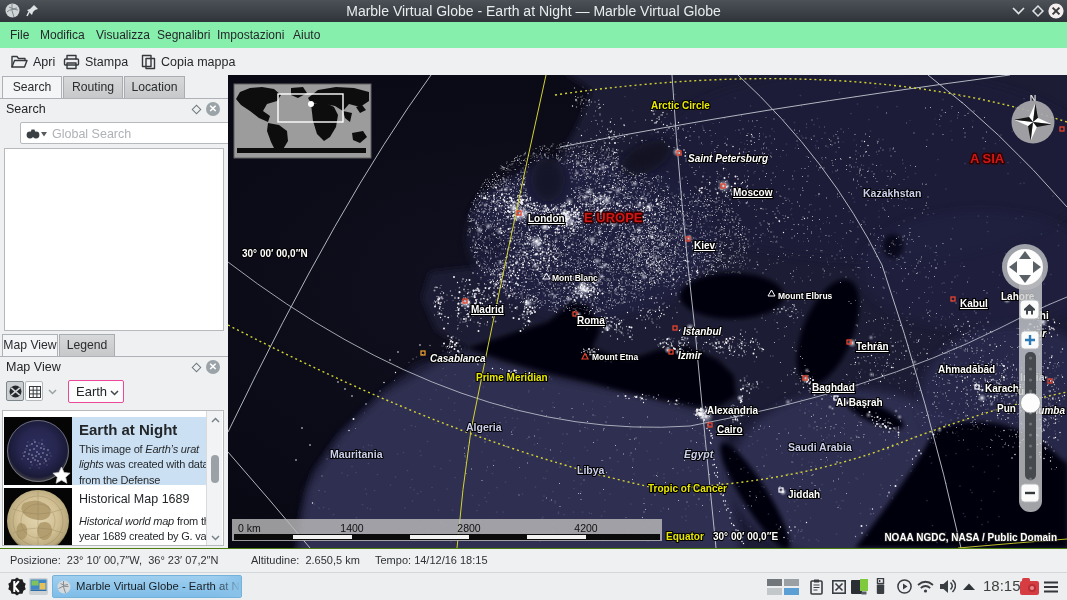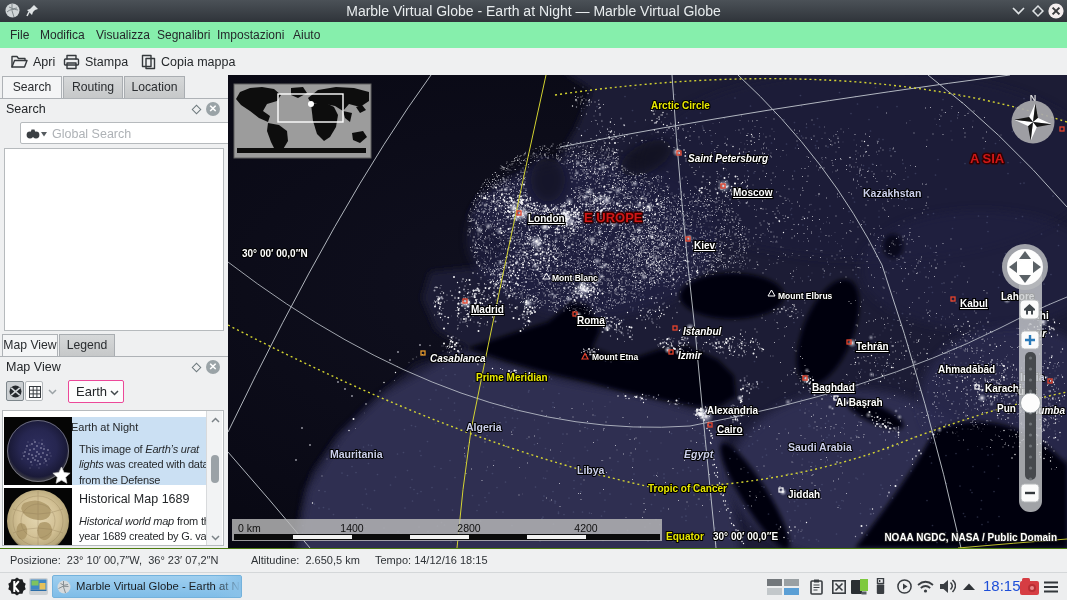--- a/index.html
+++ b/index.html
@@ -131,21 +131,21 @@
         <svg class="abs" style="left:2px;top:1px" width="64" height="66">
           <circle cx="32" cy="33" r="31" fill="url(#tgl)"></circle>
           <circle cx="32" cy="33" r="30.5" fill="none" stroke="#8a8a96" stroke-width="1" opacity=".7"></circle>
           <path stroke="#d6d6ea" stroke-width="1.3" stroke-linecap="round" fill="none" opacity=".9" d="M26 37h0M31 34h0M24 32h0M35 39h0M29 42h0M38 31h0M22 41h0M31 28h0M26 26h0M40 43h0M19 34h0M34 46h0M28 31h0M33 36h0M37 35h0M25 44h0M21 28h0M36 26h0M30 38h0M41 37h0M23 36h0M27 40h0M39 41h0M32 43h0M18 38h0M35 30h0M29 24h0M42 32h0"></path>
           <path stroke="#9a9ab2" stroke-width=".9" stroke-linecap="round" fill="none" opacity=".8" d="M24 27h0M33 25h0M38 28h0M20 31h0M44 35h0M43 41h0M26 47h0M31 47h0M38 45h0M17 35h0M22 24h0M28 22h0M36 22h0M45 38h0M16 41h0M24 50h0M33 50h0M41 47h0"></path>
         </svg>
         <svg class="abs" style="left:48px;top:49px" width="19" height="19">
           <path d="M9.5,1 l2.6,5.5 6,.7 -4.4,4.1 1.2,5.9 -5.4,-3 -5.4,3 1.2,-5.9 L.9,7.2 l6,-.7 Z" fill="#fff" stroke="#c9c9c9" stroke-width=".8"></path>
         </svg>
       </div>
-      <div class="abs" style="left:68px;top:10px;font-weight:normal;font-size:11px">Earth at Night</div>
+      <div class="abs" style="left:76px;top:10px;font-weight:bold;font-size:15px">Earth at Night</div>
       <div class="abs" style="left:76px;top:31px;font-size:11px;letter-spacing:-.2px;line-height:15.4px;color:#26292c;width:137px;white-space:nowrap">This image of <i>Earth’s urat</i><br><i>lights</i> was created with data<br>from the Defense</div>
       <div class="abs" style="left:1px;top:77px;width:68px;height:59px;background:#050505">
         <svg class="abs" style="left:2px;top:1px" width="64" height="64">
           <circle cx="32" cy="32" r="31" fill="url(#tg2)"></circle>
           <g fill="#ad9868" opacity=".85">
             <path d="M18,14 q12,-5 20,0 q9,4 6,12 q-3,6 -12,5 q-10,-1 -15,-7 q-4,-6 1,-10"></path>
             <path d="M34,34 q8,-3 11,3 q3,7 -2,12 q-6,5 -10,-1 q-4,-8 1,-14"></path>
             <path d="M14,34 q6,0 7,6 q1,7 -3,10 q-5,2 -7,-4 q-2,-8 3,-12"></path>
           </g>
           <g fill="none" stroke="#8a7550" stroke-width=".8" opacity=".38">
@@ -574,21 +574,21 @@
       <path d="M3.8,8 q4.7,-4 9.4,0" fill="none" stroke="#3a3e42" stroke-width="1.7"></path>
       <circle cx="8.5" cy="11" r="1.6" fill="#3a3e42"></circle>
     </svg>
     <svg class="abs" style="left:939px;top:5px" width="17" height="16">
       <path d="M1,6 h3.5 L9,2 v13 L4.5,11 H1 Z" fill="#3a3e42"></path>
       <path d="M11.5,4.5 q3.5,3.5 0,7 M13.5,2 q6,5.5 0,12" stroke="#3a3e42" stroke-width="1.5" fill="none"></path>
     </svg>
     <svg class="abs" style="left:963px;top:10px" width="12" height="8">
       <path d="M0,7 L6,0.5 L12,7 Z" fill="#303438"></path>
     </svg>
-    <span class="abs" style="left:983px;top:4px;font-size:15px;color:#1d4ed8">18:15</span>
+    <span class="abs" style="left:983px;top:4px;font-size:15px;color:#404040">18:15</span>
     <svg class="abs" style="left:1020px;top:5px" width="19" height="17">
       <rect y="3" width="19" height="14" rx="2" fill="#d63d43"></rect>
       <rect x="2" width="8" height="5" rx="1.5" fill="#d63d43"></rect>
       <circle cx="12" cy="10" r="4" fill="#b92d33"></circle>
       <circle cx="12" cy="10" r="2" fill="#e8888c"></circle>
     </svg>
     <svg class="abs" style="left:1044px;top:8px" width="14" height="12">
       <path d="M0,1.5 h14 M0,6 h14 M0,10.5 h14" stroke="#33373b" stroke-width="1.8"></path>
     </svg>
   </div>

